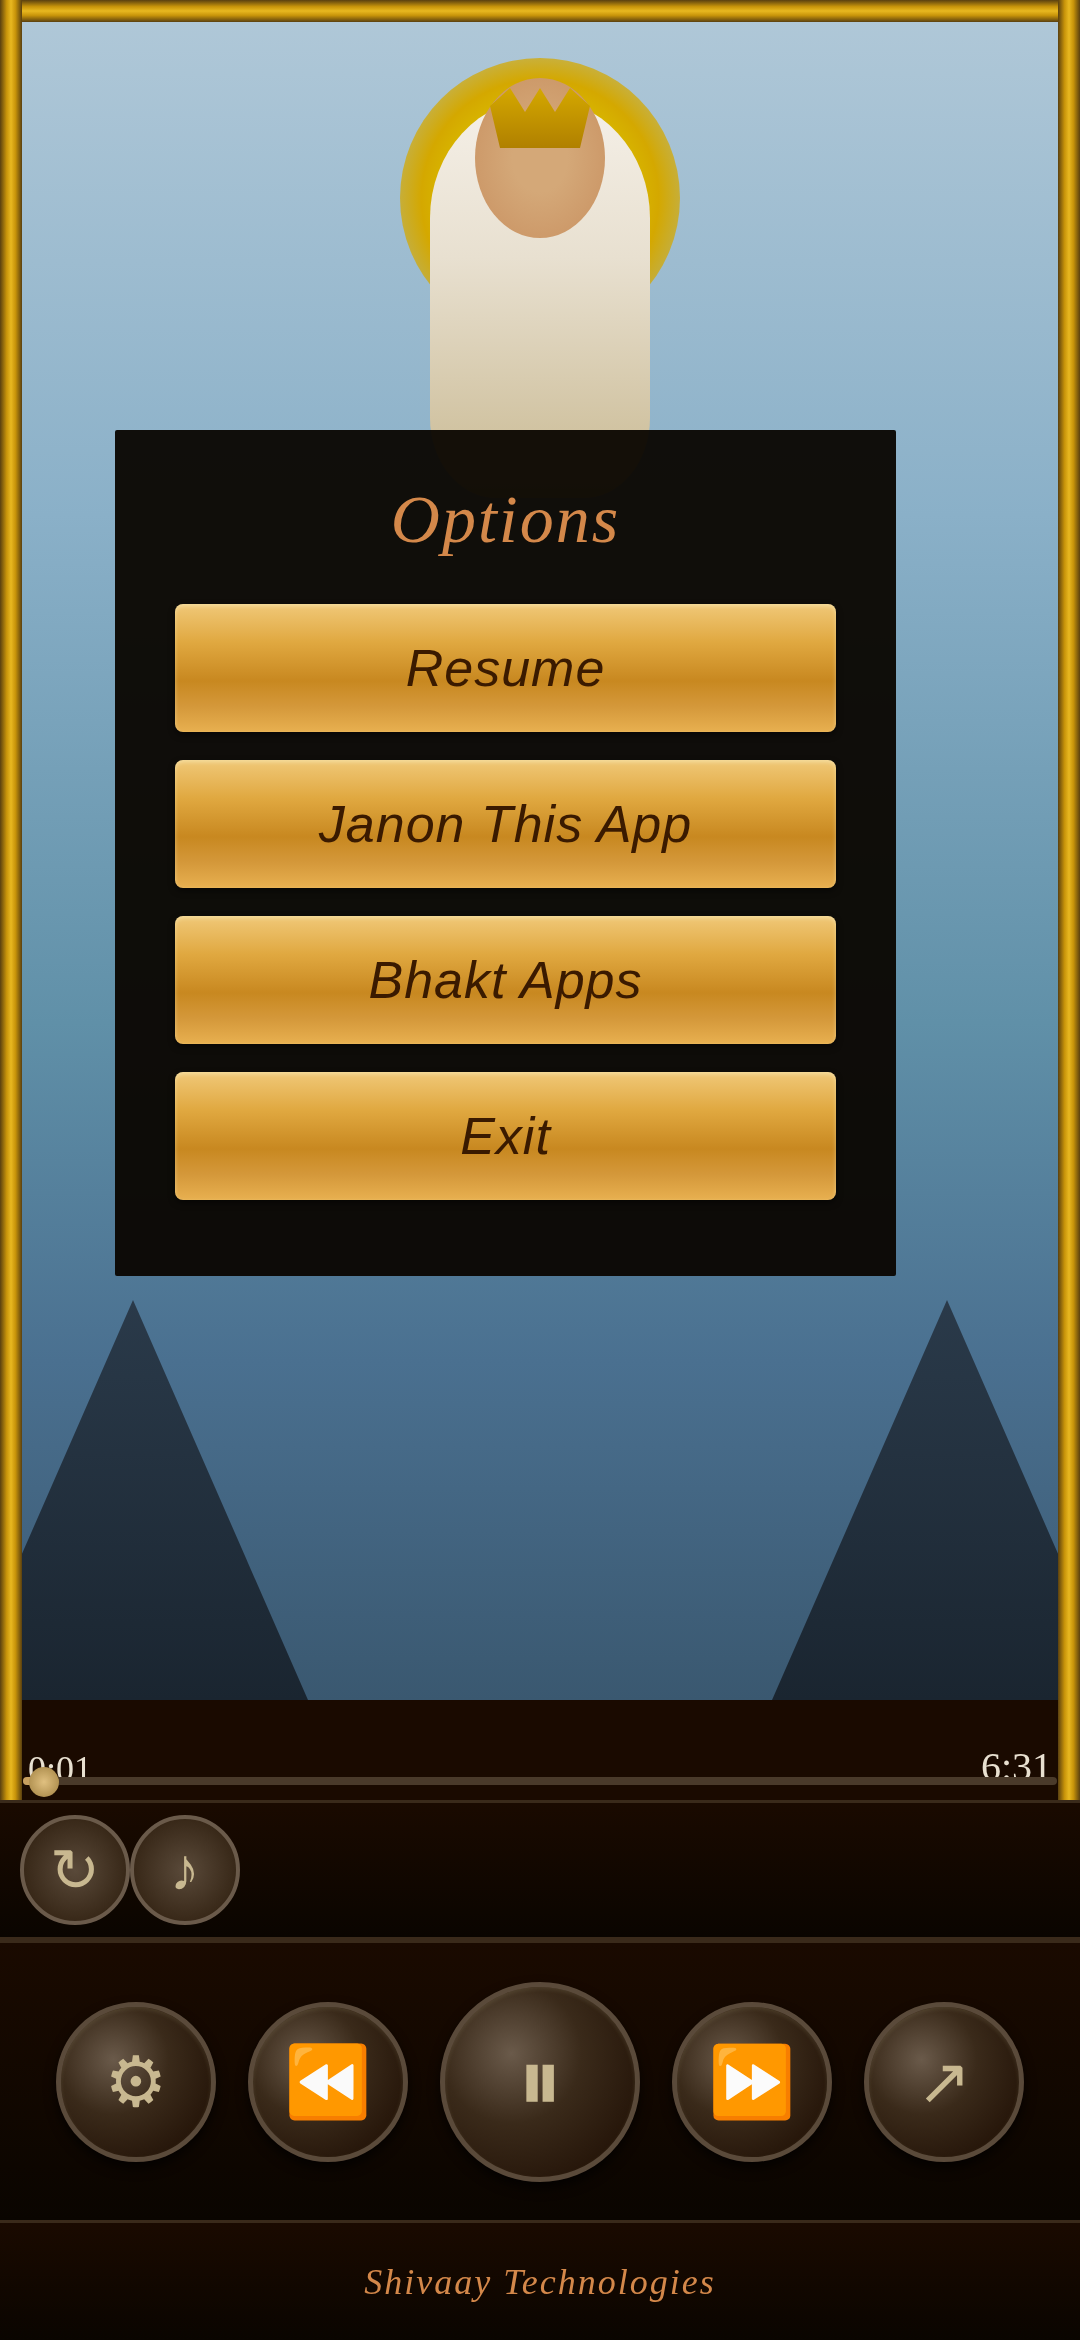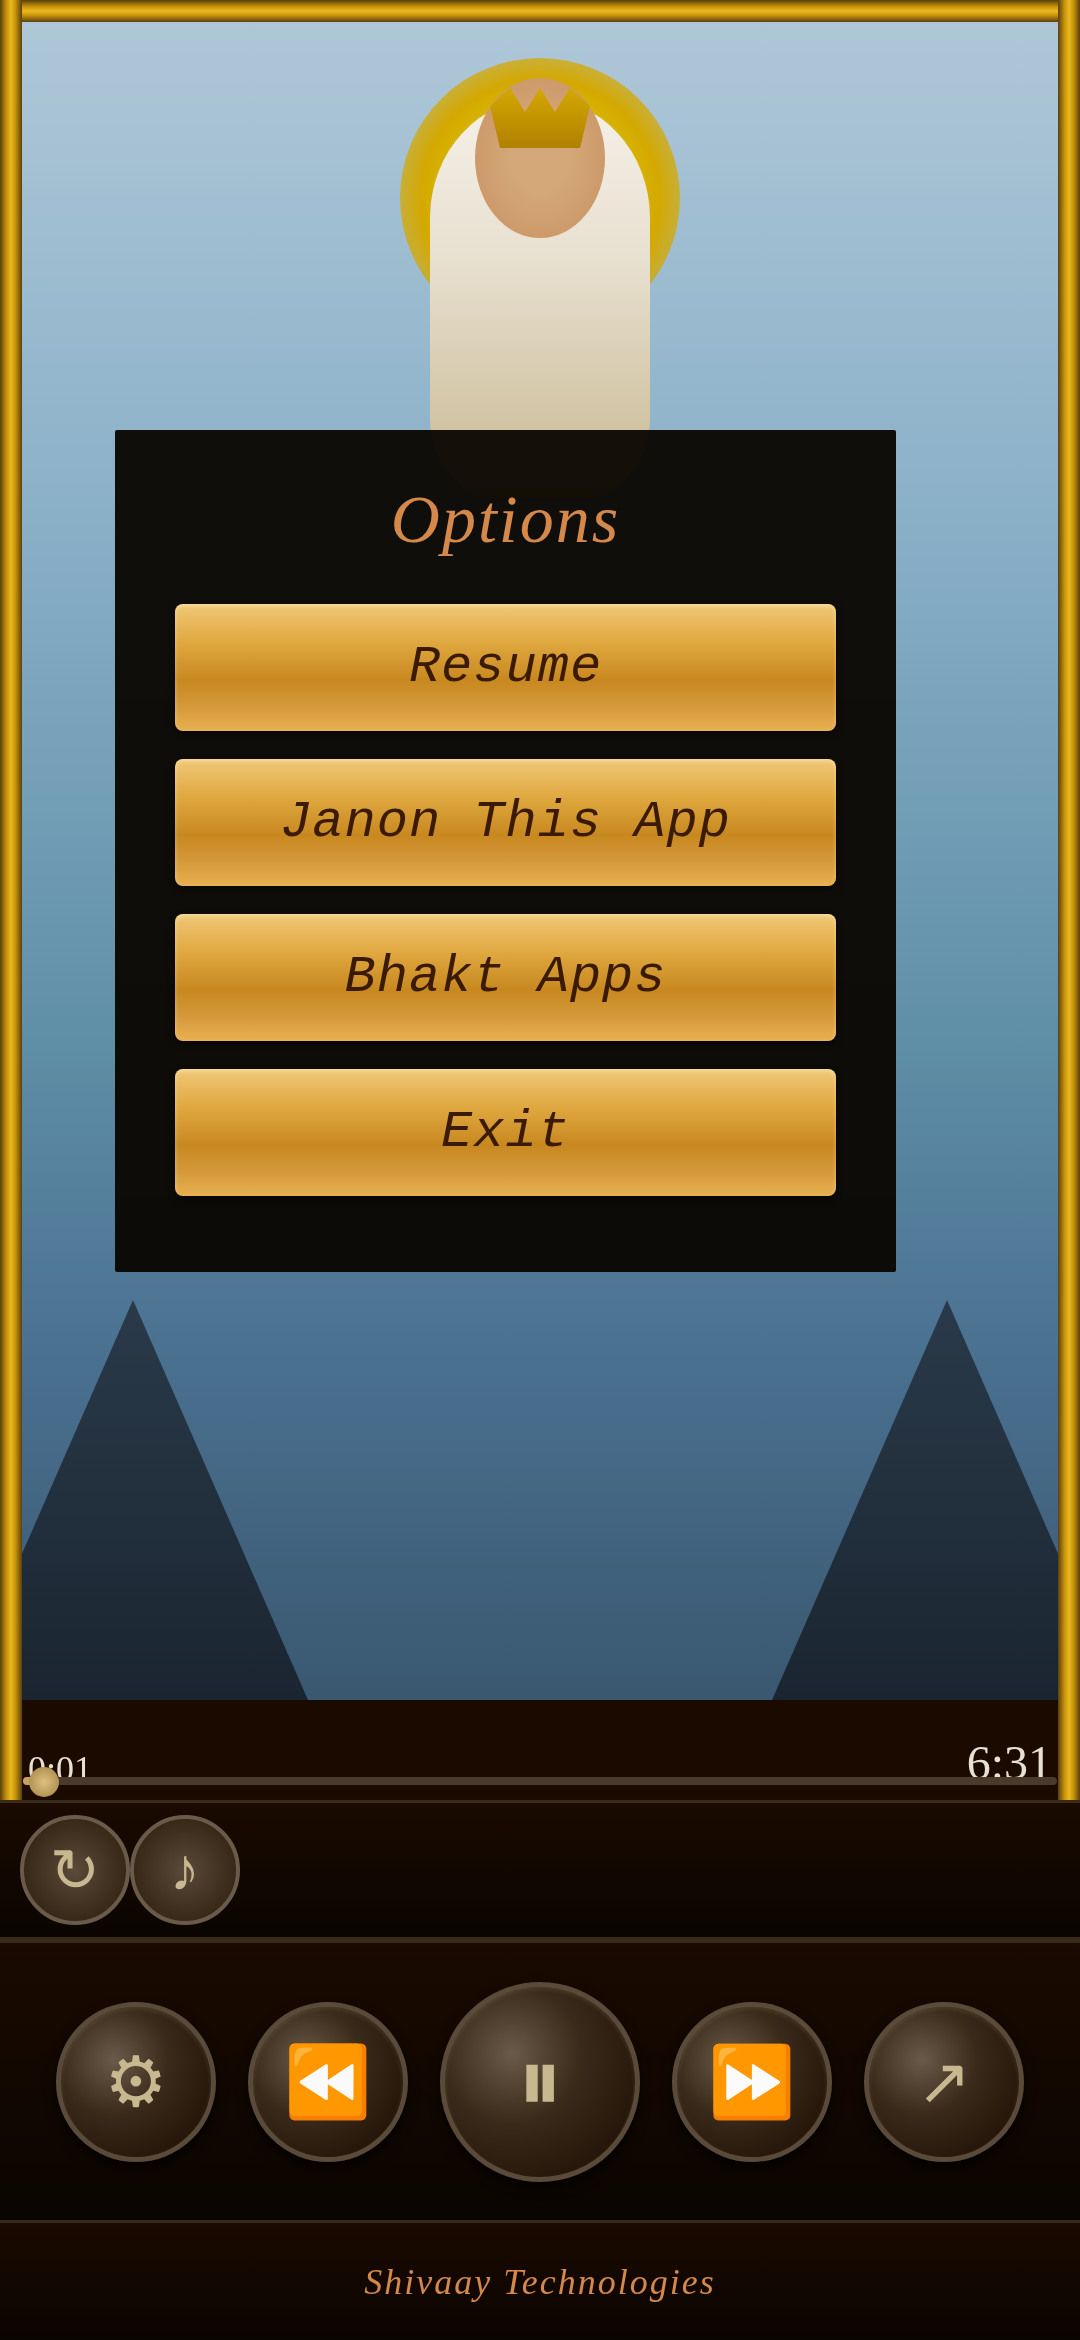--- a/index.html
+++ b/index.html
@@ -128,21 +128,21 @@
     }
 
     .option-button {
       display: block;
       width: 100%;
       padding: 34px 20px;
       margin-bottom: 28px;
       background: linear-gradient(180deg, #f0c878 0%, #e0a840 30%, #c88820 60%, #d4983a 80%, #e8b050 100%);
       border: none;
       border-radius: 8px;
-      font-family: Liberation Mono, monospace;
+      font-family: Liberation Sans, sans-serif;
       font-size: 52px;
       color: #3a1a00;
       cursor: pointer;
       text-align: center;
       font-style: italic;
       letter-spacing: 1px;
       box-shadow: inset 0 2px 4px rgba(255,255,220,0.4), 0 3px 6px rgba(0,0,0,0.5);
     }
 
     .option-button:last-child {
@@ -168,21 +168,21 @@
     .time-start {
       color: #e8e0d0;
       font-size: 36px;
       position: absolute;
       left: 20px;
       bottom: 10px;
     }
 
     .time-end {
       color: #e8e0d0;
-      font-size: 48px;
+      font-size: 40px;
       position: absolute;
       right: 20px;
       bottom: 10px;
     }
 
     .progress-bar-track {
       position: absolute;
       bottom: 15px;
       left: 15px;
       right: 15px;

